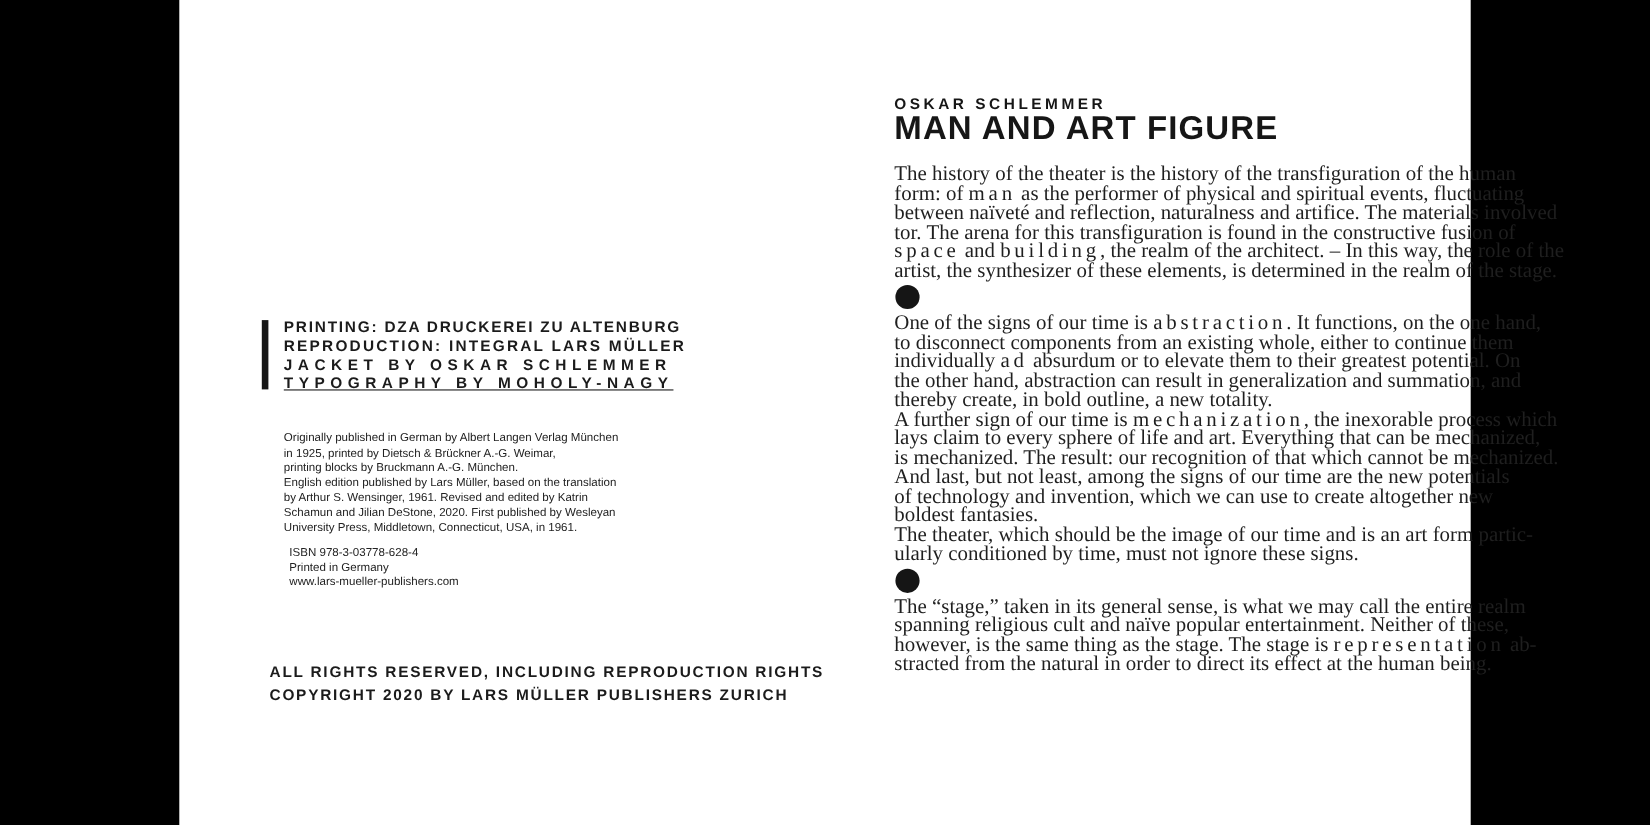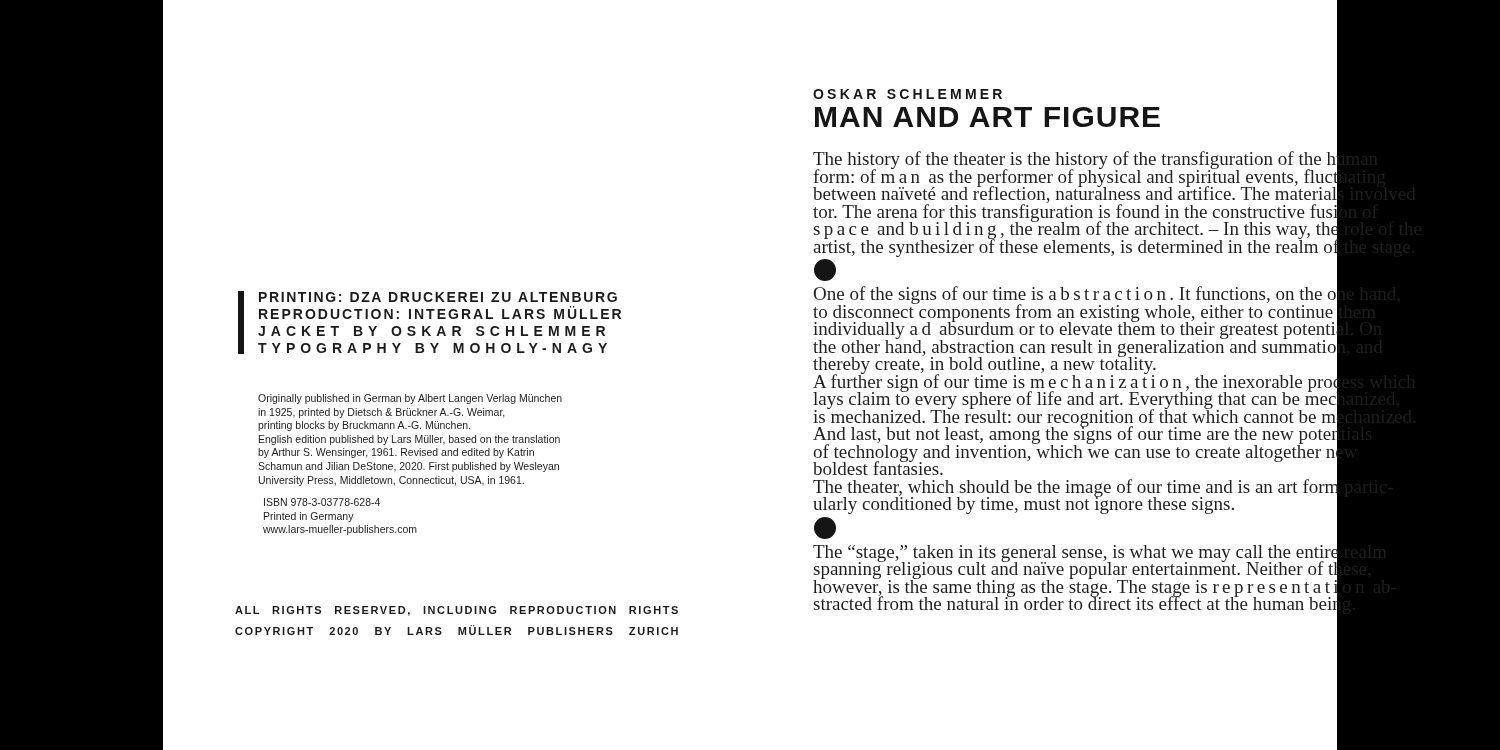--- a/index.html
+++ b/index.html
@@ -8,29 +8,29 @@
   .spread{position:absolute;left:163px;top:0;width:1174px;height:750px;background:#fff;}
 
   
   .credit-bar{position:absolute;left:75px;top:291px;width:6px;height:63px;background:#151515;}
   .credits{position:absolute;left:95px;top:289px;width:329px;
            font-weight:bold;font-size:14px;line-height:17px;color:#1b1b1b;}
   .credits .tline{text-align:justify;text-align-last:justify;white-space:nowrap;}
   .credits .tline:nth-child(1){letter-spacing:1.6px;}
   .credits .tline:nth-child(2){letter-spacing:2px;}
   .credits .tline:nth-child(3){letter-spacing:5px;}
-  .credits .tline:nth-child(4){letter-spacing:5px;}
+  .credits .tline:nth-child(4){letter-spacing:5px;text-decoration:underline;}
 
   .history{position:absolute;left:95px;top:392px;font-size:10.5px;line-height:13.6px;color:#222;}
   .history .tline{white-space:nowrap;}
   .isbn{position:absolute;left:100px;top:496px;font-size:10.5px;line-height:13.6px;color:#222;}
   .isbn .tline{white-space:nowrap;}
 
-  .rights{position:absolute;left:72px;top:600px;width:445px;
-          font-weight:bold;font-size:11px;line-height:20.5px;letter-spacing:1.6px;color:#1b1b1b;}
+  .rights{position:absolute;left:82px;top:600px;width:445px;
+          font-weight:bold;font-size:14px;line-height:20.5px;letter-spacing:1.6px;color:#1b1b1b;}
   .rights .tline{text-align:justify;text-align-last:justify;white-space:nowrap;}
 
   
   .author{position:absolute;left:650px;top:86px;margin:0;
           font-size:14px;font-weight:bold;letter-spacing:3.2px;color:#161616;line-height:16px;}
   .title{position:absolute;left:650px;top:100px;margin:0;
          font-size:30px;font-weight:bold;letter-spacing:1px;color:#161616;line-height:34px;text-align:center;}
 
   .bodyflow{position:absolute;left:650px;top:150px;width:445px;
             font-family:"Liberation Serif",serif;font-size:19px;line-height:17.5px;color:#1f1f1f;}

